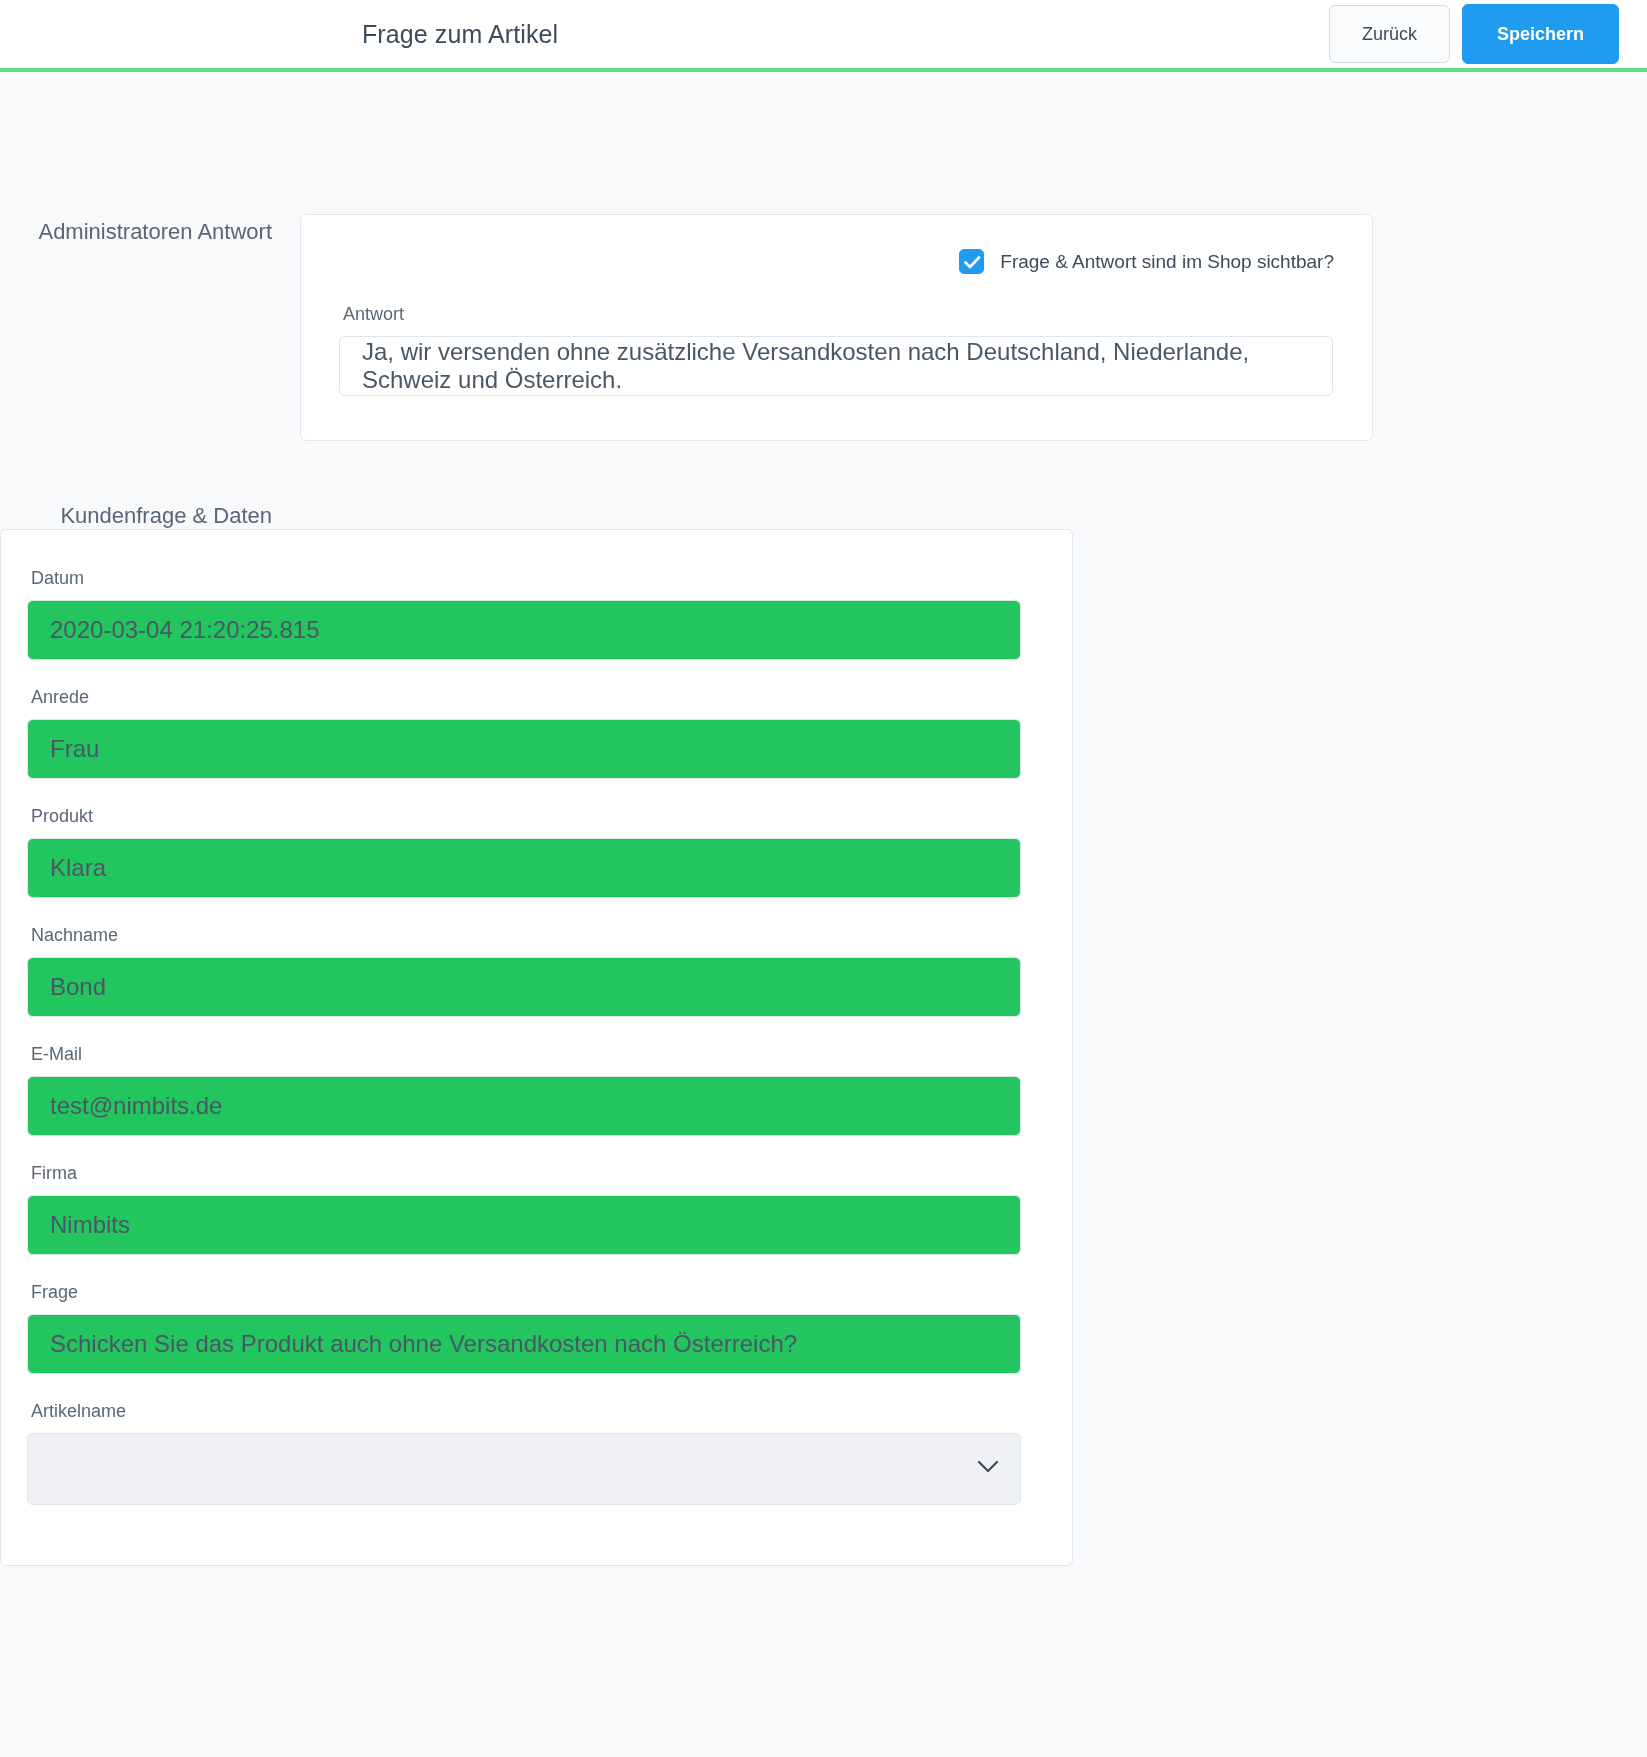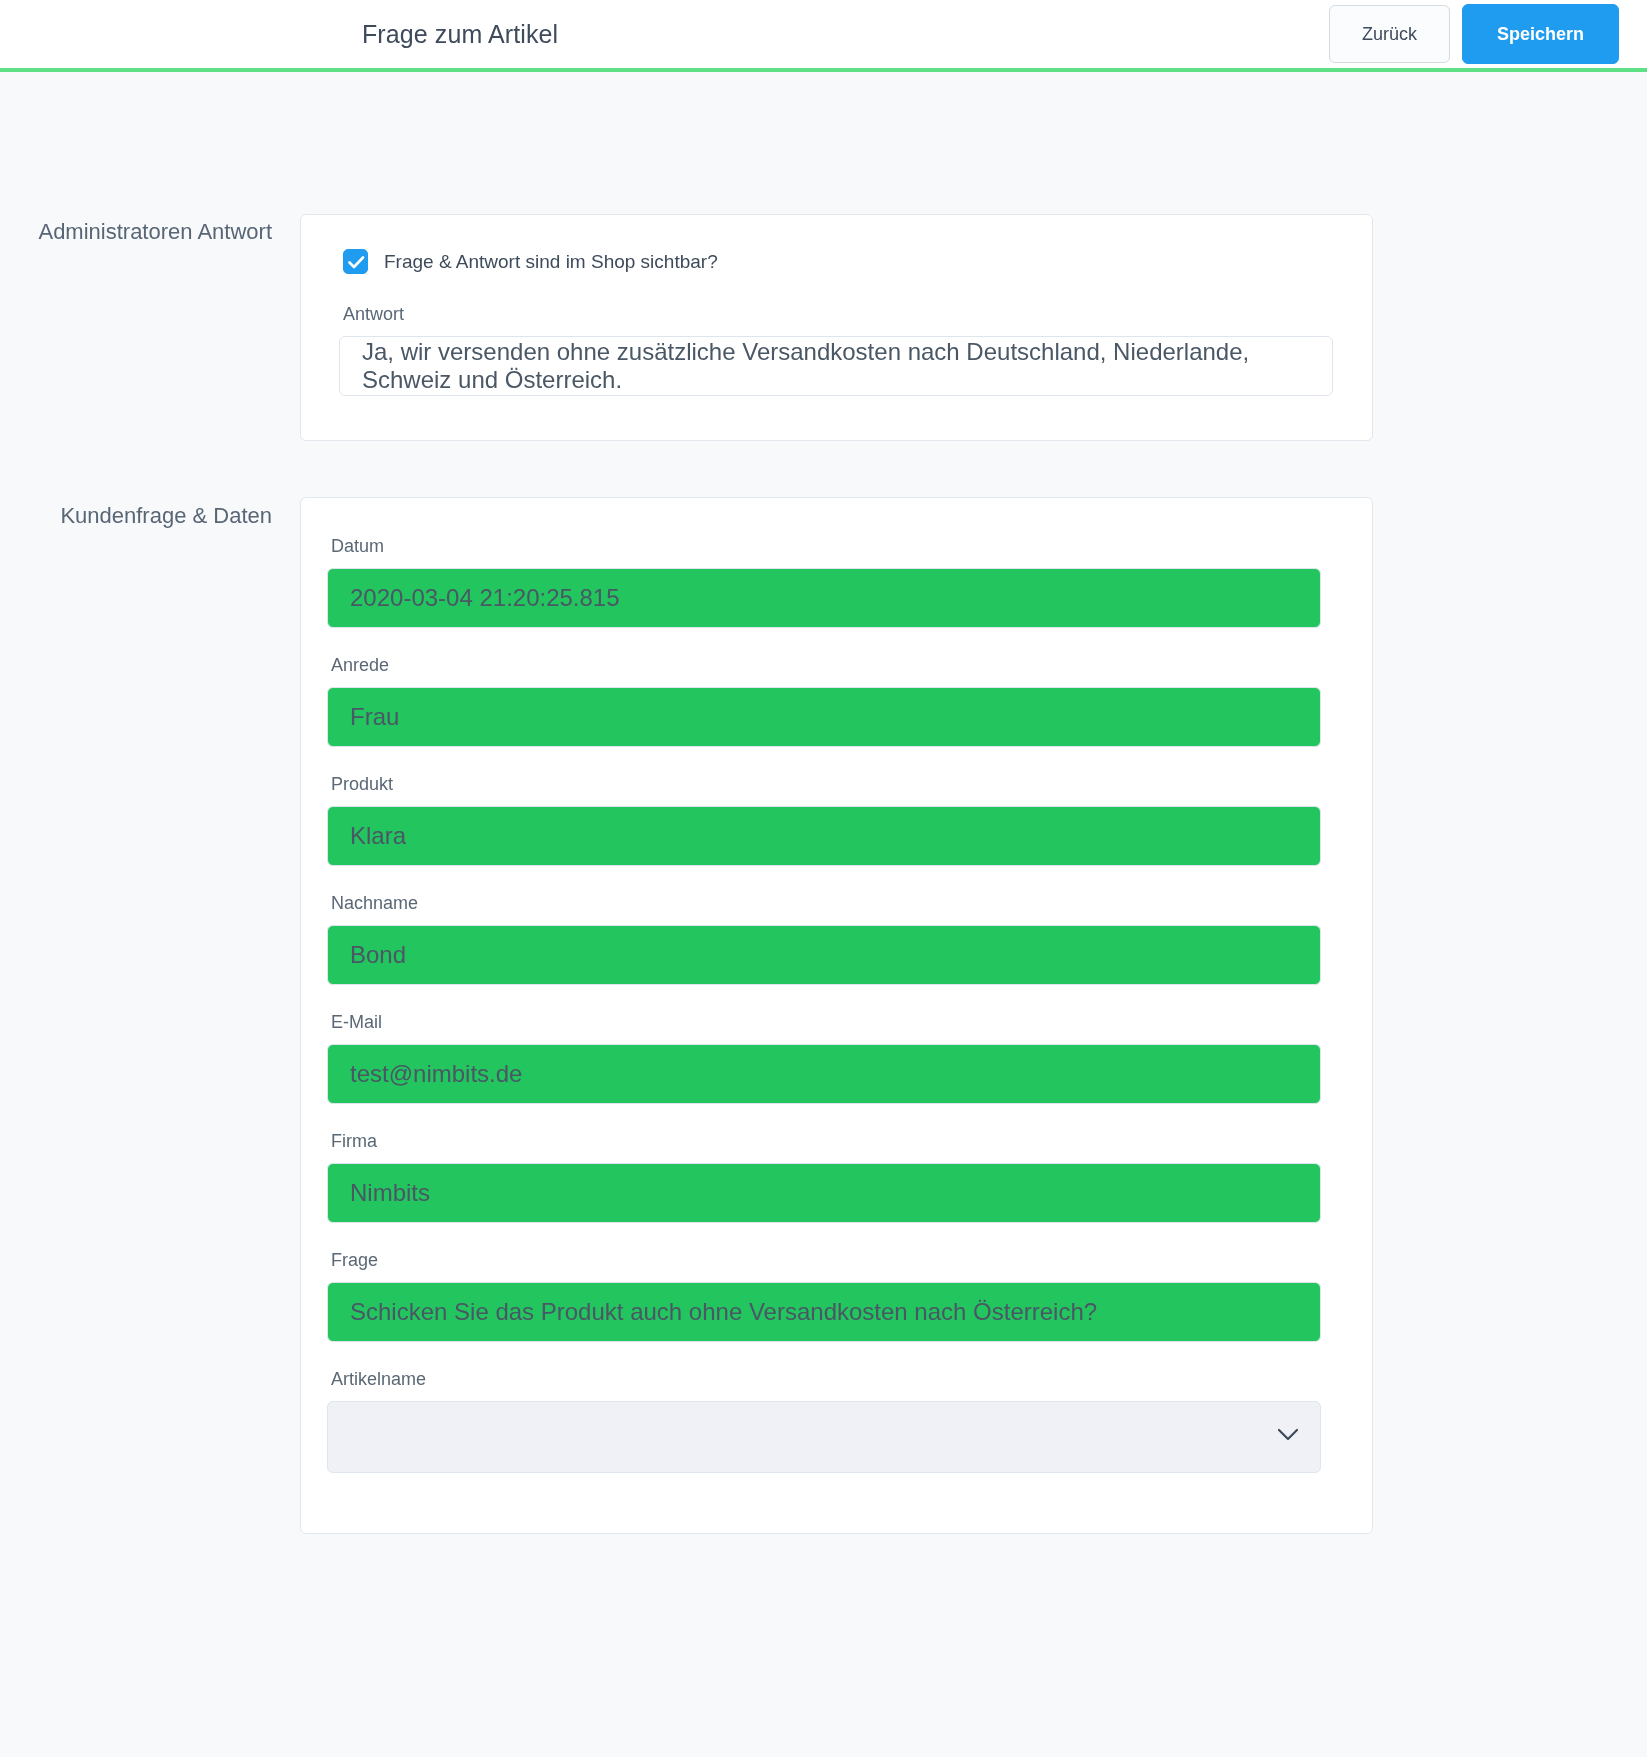--- a/index.html
+++ b/index.html
@@ -90,33 +90,34 @@
   .card {
     width: 1073px;
     background: #ffffff;
     border: 1px solid #e2e7ee;
     border-radius: 6px;
   }
 
   #section-admin { padding-top: 142px; }
   #section-admin .card { padding: 34px 38px 44px 38px; }
 
-  #section-customer { padding-top: 56px; }
+  #section-customer { padding-top: 56px; flex-direction: column; }
   #section-customer .card { padding: 38px 38px 60px 26px; }
 
   #section-admin .section-label { padding-top: 5px; }
   #section-customer .section-label { padding-top: 6px; }
 
   
   .check-row {
     display: flex;
     align-items: center;
     gap: 16px;
     padding-left: 4px;
     margin-bottom: 30px;
+    justify-content: flex-end;
   }
 
   .checkbox {
     width: 25px;
     height: 25px;
     border-radius: 5px;
     background: #1f9bf0;
     border: 1px solid #1f9bf0;
     position: relative;
     flex: 0 0 auto;

